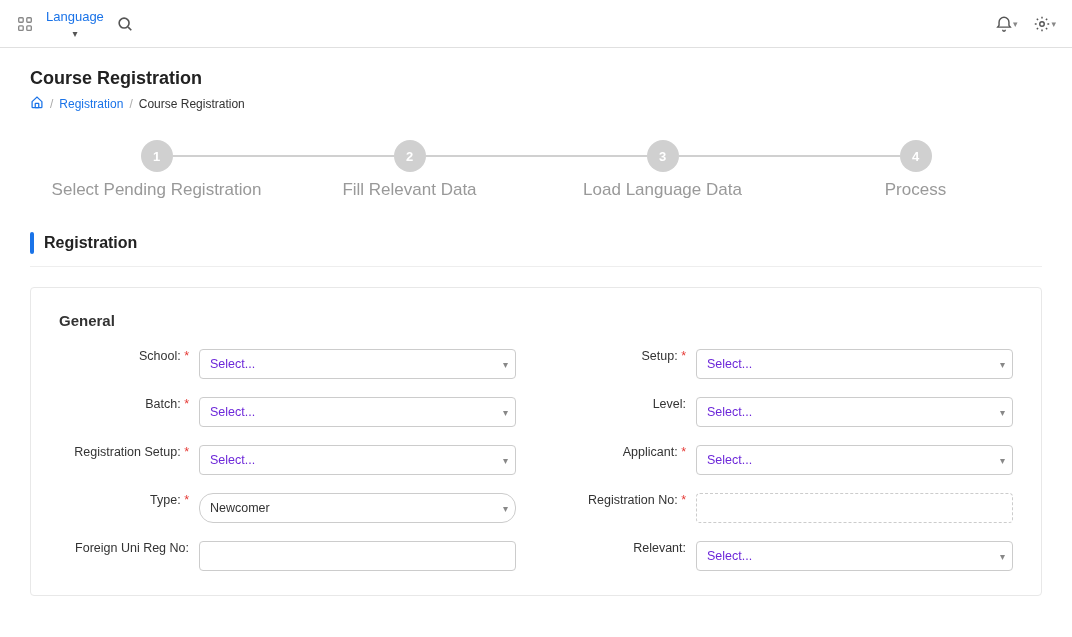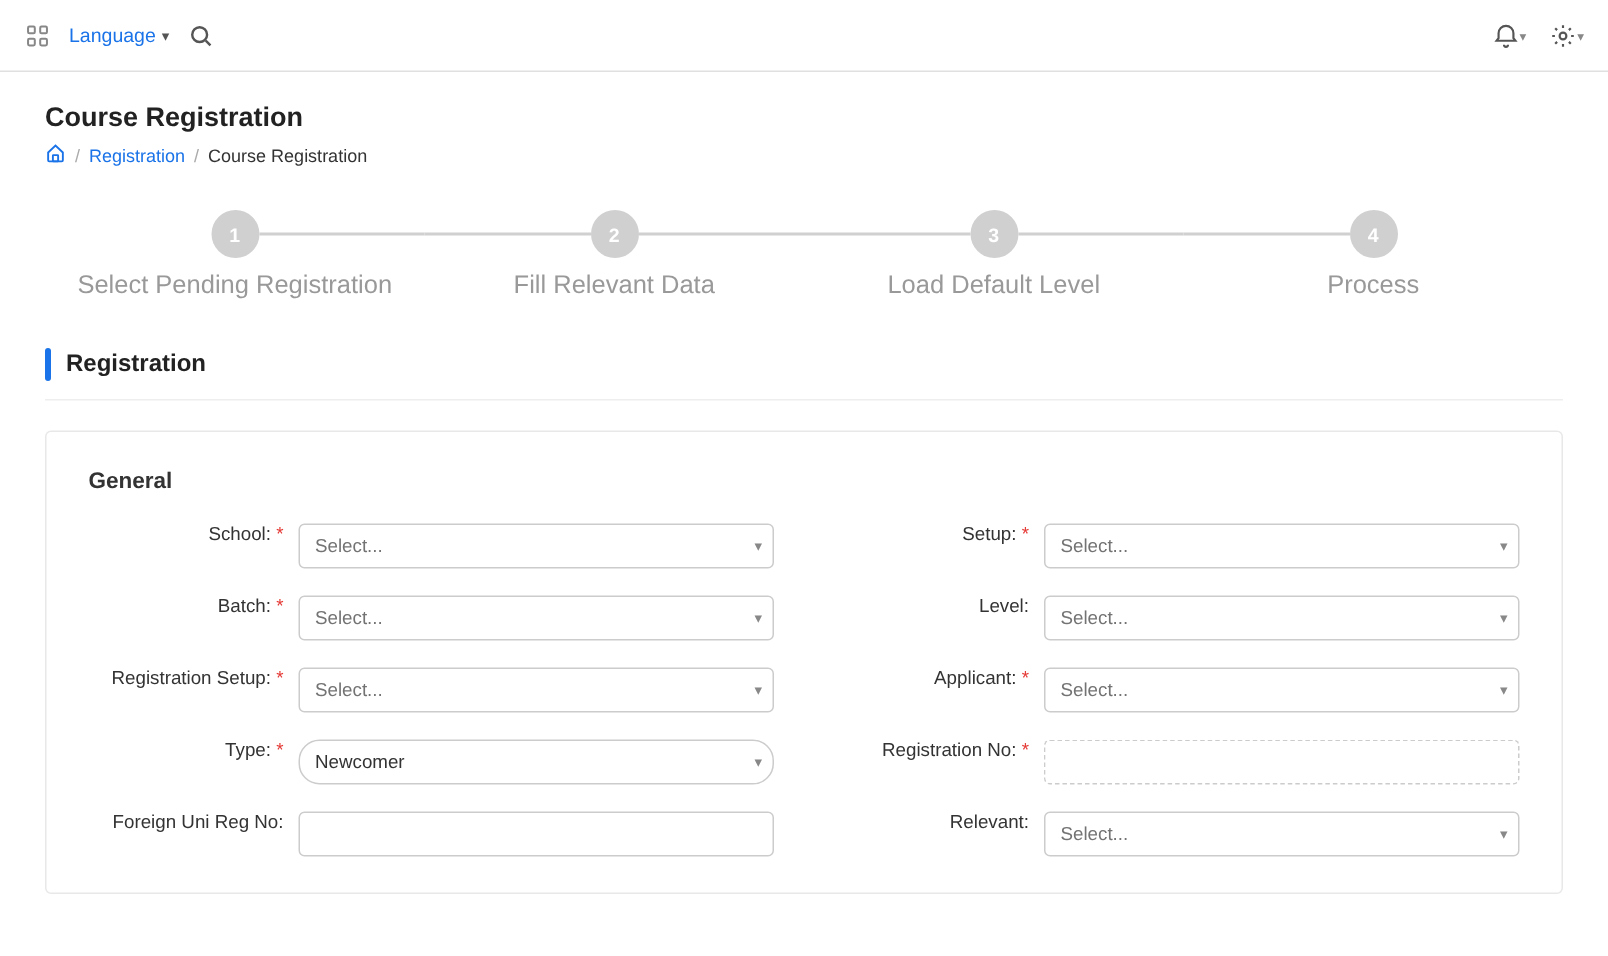--- a/index.html
+++ b/index.html
@@ -34,20 +34,21 @@
     .nav-icon svg { width: 18px; height: 18px; }
     .lang-btn {
       display: flex;
       align-items: center;
       gap: 4px;
       color: #1a73e8;
       font-size: 13px;
       cursor: pointer;
       border: none;
       background: none;
+      flex-direction: column;
     }
     .chevron { font-size: 10px; color: #555; }
 
     
     .main-content {
       padding: 20px 30px;
     }
 
     
     .page-title {
@@ -182,21 +183,21 @@
       position: relative;
       display: flex;
       align-items: center;
     }
     .select-box {
       width: 100%;
       padding: 7px 30px 7px 10px;
       border: 1px solid #ccc;
       border-radius: 4px;
       font-size: 12.5px;
-      color: #737373;
+      color: #6d28d9;
       appearance: none;
       background: #fff;
       cursor: pointer;
       outline: none;
     }
     .select-box.has-value { color: #333; border-radius: 14px; }
     .select-arrow {
       position: absolute;
       right: 8px;
       pointer-events: none;
@@ -294,21 +295,21 @@
       </div>
       <div class="step-label">Fill Relevant Data</div>
     </div>
 
     <div class="step-item">
       <div class="step-circle-wrap">
         <div class="step-line left"></div>
         <div class="step-circle">3</div>
         <div class="step-line right"></div>
       </div>
-      <div class="step-label">Load Default Level</div>
+      <div class="step-label">Load Language Data</div>
     </div>
 
     <div class="step-item">
       <div class="step-circle-wrap">
         <div class="step-line left"></div>
         <div class="step-circle">4</div>
         <div class="step-line right" style="visibility:hidden;"></div>
       </div>
       <div class="step-label">Process</div>
     </div>

